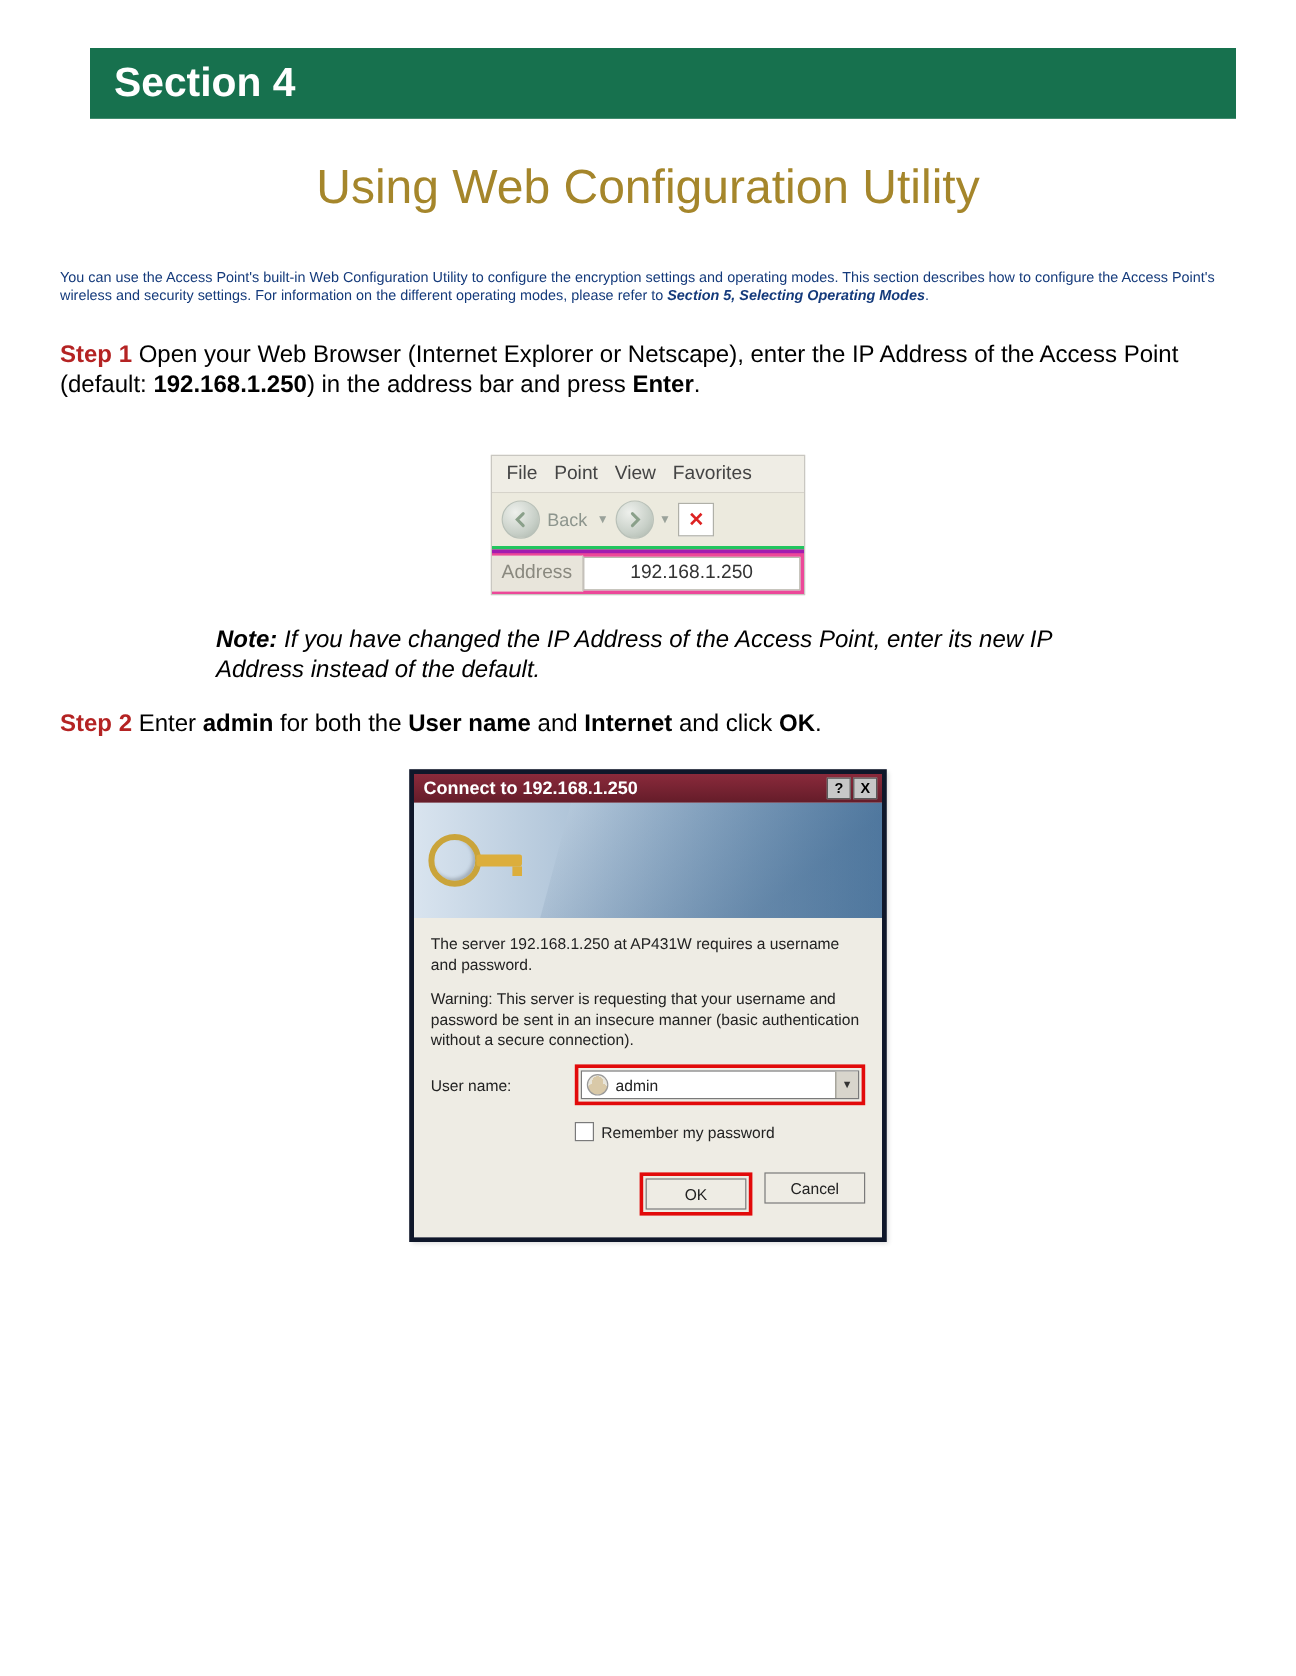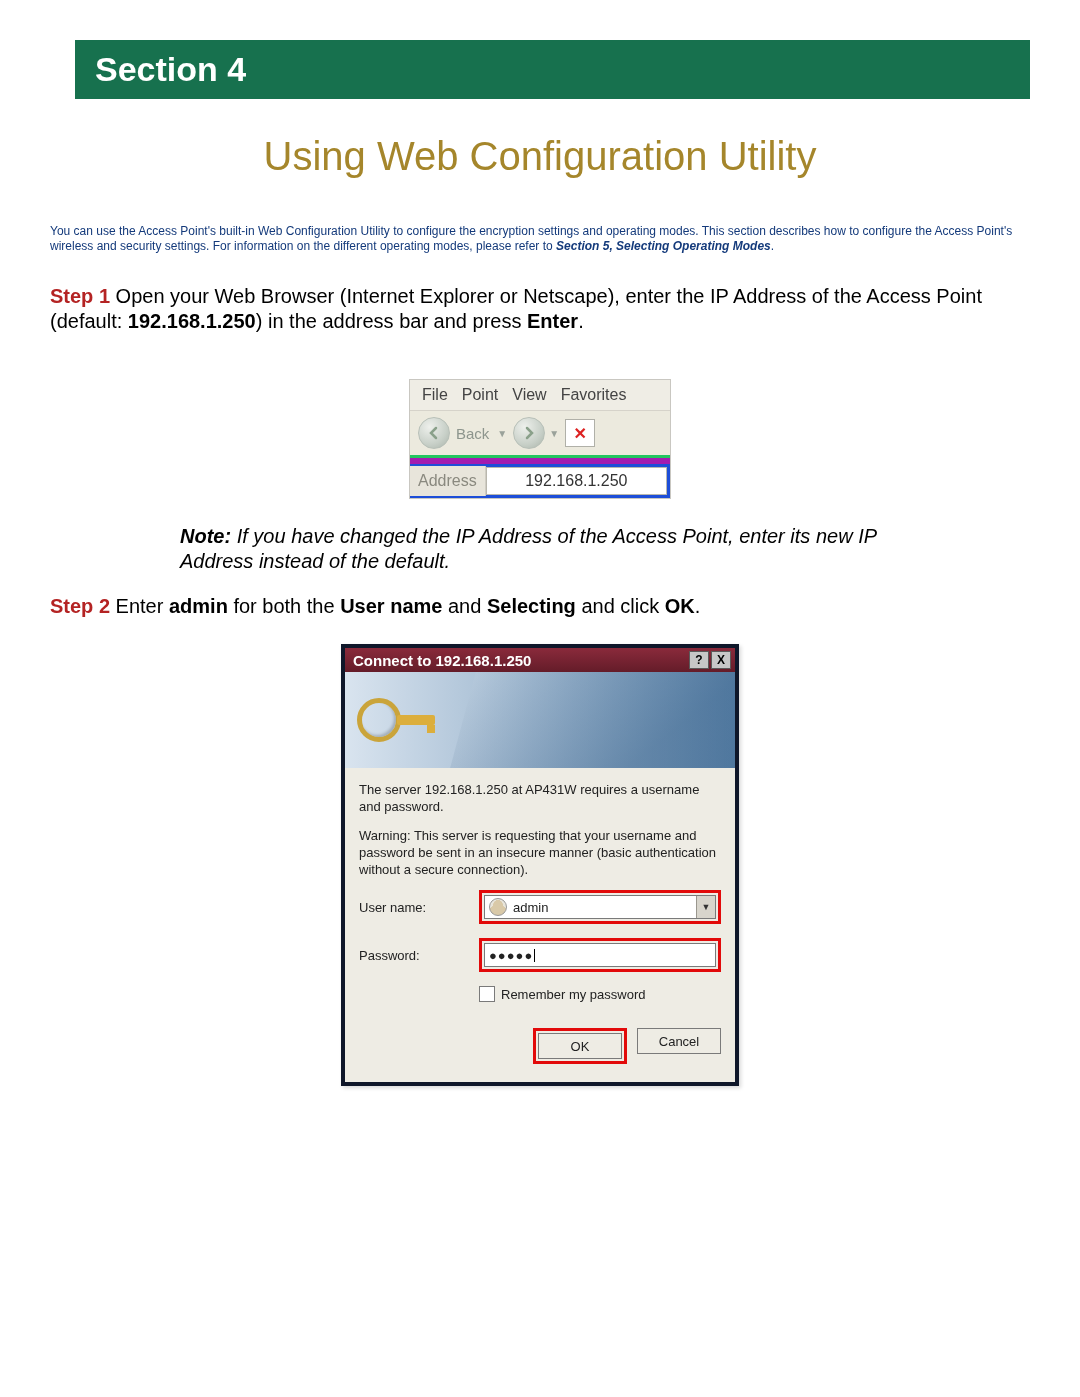--- a/index.html
+++ b/index.html
@@ -93,22 +93,22 @@
   .tb-dropdown { color:#9aa29a; font-size:10px; margin-left:-2px; }
   .tb-stop {
     width:28px; height:26px;
     border:1px solid #b0b0a8;
     background:#fff;
     display:flex; align-items:center; justify-content:center;
     color:#d22; font-weight:bold;
   }
   .browser-address {
     display:flex; align-items:center;
-    border-top:6px solid #a21caf;
-    background:#1d4ed8;
+    border-top:3px solid #a21caf;
+    background:#ec4899;
   }
   .addr-label {
     padding: 6px 8px;
     color:#8a897f;
     font-size:16px;
     border-right:1px solid #d0cdc4;
     background:#e8e5db;
   }
   .addr-field {
     flex:1;
@@ -289,21 +289,21 @@
       <div class="addr-label">Address</div>
       <div class="addr-field">192.168.1.250</div>
     </div>
   </div>
 
   <div class="note-block">
     <span class="note-label">Note:</span><span> If you have changed the IP Address of the Access Point, enter its new IP Address instead of the default.</span>
   </div>
 
   <p class="step">
-    <span class="step-label">Step 2</span><span> Enter </span><span class="bold">admin</span><span> for both the </span><span class="bold">User name</span><span> and </span><span class="bold">Selecting</span><span> and click </span><span class="bold">OK</span><span>.</span>
+    <span class="step-label">Step 2</span><span> Enter </span><span class="bold">admin</span><span> for both the </span><span class="bold">User name</span><span> and </span><span class="bold">Internet</span><span> and click </span><span class="bold">OK</span><span>.</span>
   </p>
 
   <div class="dialog-wrap">
     <div class="dlg-title">
       <span>Connect to 192.168.1.250</span>
       <div class="dlg-title-btns">
         <div class="dlg-title-btn">?</div>
         <div class="dlg-title-btn">X</div>
       </div>
     </div>
@@ -322,29 +322,20 @@
         <div class="form-label">User name:</div>
         <div class="hl-box" style="flex:1">
           <div class="input-field input-user">
             <div class="user-icn"></div>
             <span>admin</span>
             <div class="input-dd">▼</div>
           </div>
         </div>
       </div>
 
-      <div class="form-row">
-        <div class="form-label">Password:</div>
-        <div class="hl-box" style="flex:1">
-          <div class="input-field">
-            <span class="pw-dots">●●●●●</span>
-              <span class="caret"></span>
-          </div>
-        </div>
-      </div>
 
       <div class="remember-row">
         <div class="chk"></div>
         <span>Remember my password</span>
       </div>
 
       <div class="dlg-buttons">
         <div class="ok-hl">
           <div class="dlg-btn">OK</div>
         </div>

